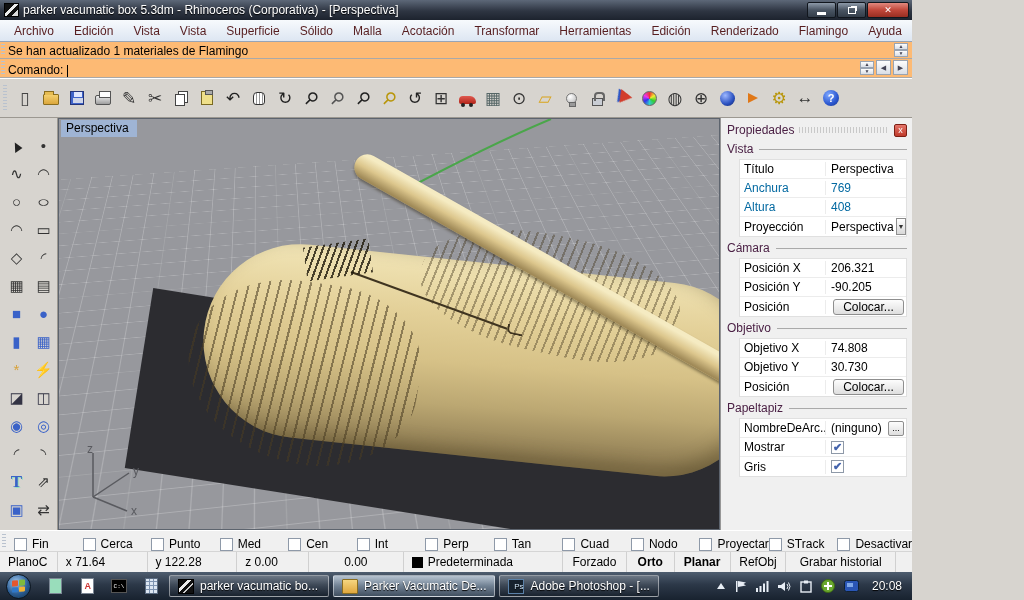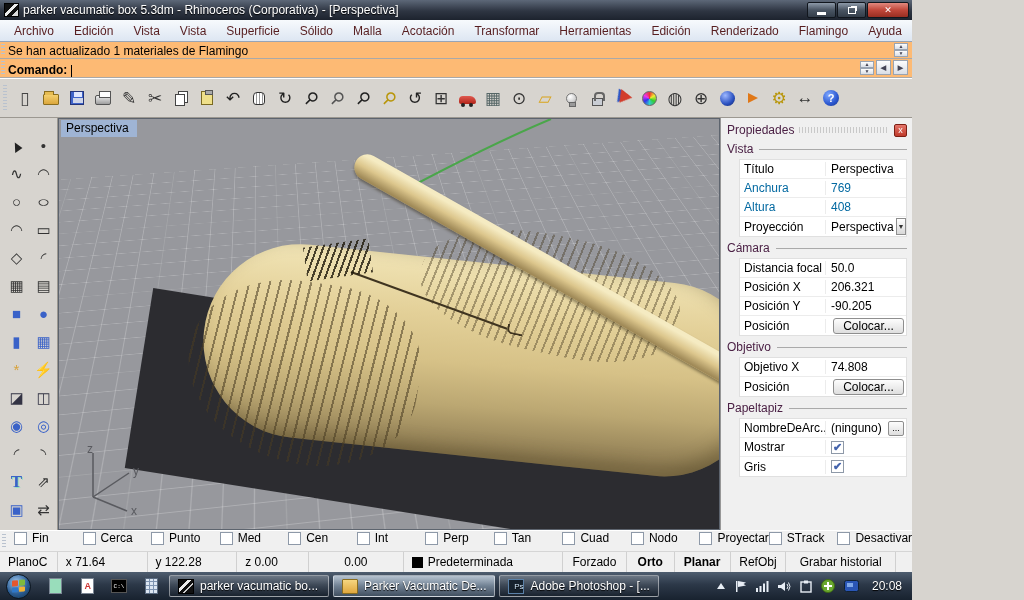--- a/index.html
+++ b/index.html
@@ -17,21 +17,21 @@
 .glyph-min{width:9px;height:3px;background:#fff;margin-top:6px}
 .glyph-restore{width:8px;height:7px;border:1px solid #fff;box-shadow:2px -2px 0 -1px #fff}
 
 
 .menubar{height:22px;background:linear-gradient(#f7fafd,#dde6f2);border-bottom:1px solid #97a4b6;display:flex;align-items:center;padding-left:4px}
 .menu-item{padding:3px 10px;color:#571e20}
 
 
 .cmdhist,.cmdline{background:#fdba74;border-bottom:1px solid #a9a9a9;display:flex;align-items:flex-end;padding-left:8px;position:relative}
 .cmdhist{height:17px}
-.cmdline{height:19px;font-weight:bold}
+.cmdline{height:19px;font-weight:normal}
 .drag-dots{position:absolute;left:1px;top:2px;bottom:2px;width:4px;background:repeating-linear-gradient(180deg,#b9c2cf 0 1px,transparent 1px 3px)}
 .cursorbar{display:inline-block;width:1px;height:12px;background:#000;margin-left:4px}
 .cmd-controls{position:absolute;right:4px;top:1px;display:flex;gap:2px;align-items:center}
 .mini-btn{width:15px;height:15px;border:1px solid #9aa4b2;background:linear-gradient(#fdfdfd,#d9dee6);font-size:7px;color:#445;display:flex;align-items:center;justify-content:center}
 .spin{display:flex;flex-direction:column;width:14px}
 .spin span{height:7px;border:1px solid #9aa4b2;background:linear-gradient(#fdfdfd,#d9dee6);font-size:5px;line-height:5px;text-align:center;color:#445}
 
 
 .toolbar{height:40px;background:#d7d4cf;border-top:1px solid #fff;border-bottom:1px solid #9c9891;display:flex;align-items:center;padding-left:12px;position:relative}
 .toolbar .drag-dots{left:3px;top:6px;bottom:6px}
@@ -72,21 +72,21 @@
 .prow:last-child{border-bottom:none}
 .pl{width:86px;padding-left:4px;border-right:1px solid #ececec;white-space:nowrap;overflow:hidden}
 .pv{flex:1;padding-left:5px;white-space:nowrap;overflow:hidden;display:flex;align-items:center;gap:2px}
 .gray .pl,.gray .pv{color:#0369a1}
 .pbtn{flex:1;margin:1px 2px;border:1px solid #8e8e8e;border-radius:3px;background:linear-gradient(#fdfdfd,#dedede);text-align:center;font-size:12px;padding:0 2px}
 .dd{width:17px;height:17px;border:1px solid #8e8e8e;background:linear-gradient(#fefefe,#d8d8d8);font-size:7px;color:#333;display:flex;align-items:center;justify-content:center;margin-left:auto}
 .browse{width:16px;height:15px;border:1px solid #8e8e8e;border-radius:2px;background:linear-gradient(#fdfdfd,#dedede);font-size:9px;line-height:12px;text-align:center;margin-left:auto;margin-right:2px}
 .chk{width:13px;height:13px;border:1px solid #8e99a8;background:#fff;font-size:11px;line-height:11px;text-align:center;color:#4464ad;font-weight:bold}
 
 
-.osbar{height:21px;background:#f0f0f0;border-top:1px solid #fff;display:flex;align-items:flex-start;padding-left:14px;position:relative}
+.osbar{height:21px;background:#f0f0f0;border-top:1px solid #fff;display:flex;align-items:flex-end;padding-left:14px;position:relative}
 .osbar .drag-dots{left:2px;top:3px;bottom:3px}
 .os{display:flex;align-items:center;gap:5px;width:75px}
 .os .chk{color:transparent}
 
 
 .statusbar{height:21px;background:#f0f0f0;border-top:1px solid #d5d5d5;display:flex;align-items:stretch}
 .seg{display:flex;align-items:center;padding:0 8px;border-right:1px solid #d0d0d0;white-space:nowrap}
 .seg.b{font-weight:bold}
 .layerswatch{width:11px;height:11px;background:#000;margin-right:5px}
 
@@ -452,24 +452,20 @@
             </span>
           </div>
       </div>
 
       <div class="psec">
           <span class="psec-title">Cámara</span>
           <span class="psec-rule"></span>
         </div>
       <div class="ptable">
         <div class="prow">
-            <span class="pl">Distancia focal</span>
-            <span class="pv">50.0</span>
-          </div>
-        <div class="prow">
             <span class="pl">Posición X</span>
             <span class="pv">206.321</span>
           </div>
         <div class="prow">
             <span class="pl">Posición Y</span>
             <span class="pv">-90.205</span>
           </div>
         <div class="prow">
             <span class="pl">Posición</span>
             <span class="pv">
@@ -479,20 +475,24 @@
       </div>
 
       <div class="psec">
           <span class="psec-title">Objetivo</span>
           <span class="psec-rule"></span>
         </div>
       <div class="ptable">
         <div class="prow">
             <span class="pl">Objetivo X</span>
             <span class="pv">74.808</span>
+          </div>
+        <div class="prow">
+            <span class="pl">Objetivo Y</span>
+            <span class="pv">30.730</span>
           </div>
         <div class="prow">
             <span class="pl">Posición</span>
             <span class="pv">
               <span class="pbtn">Colocar...</span>
             </span>
           </div>
       </div>
 
       <div class="psec">

